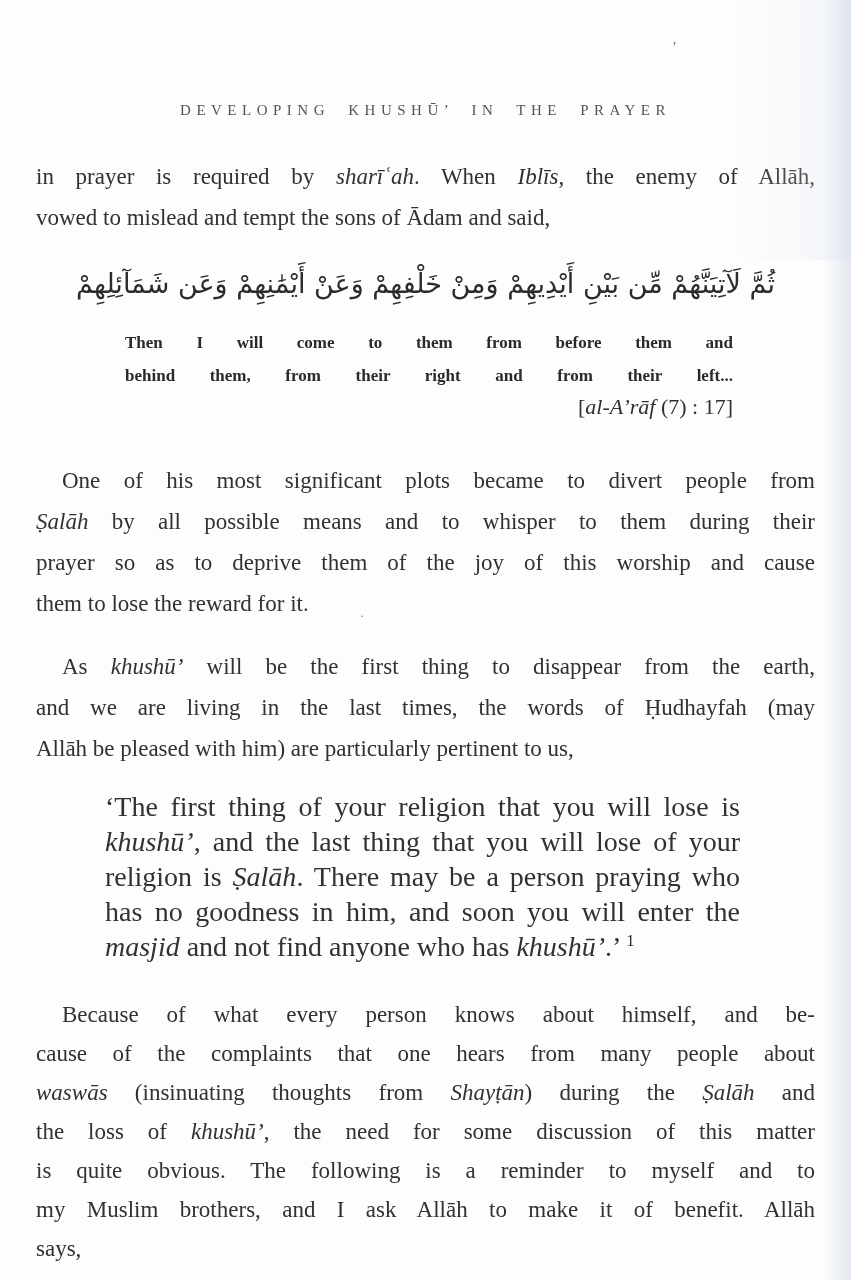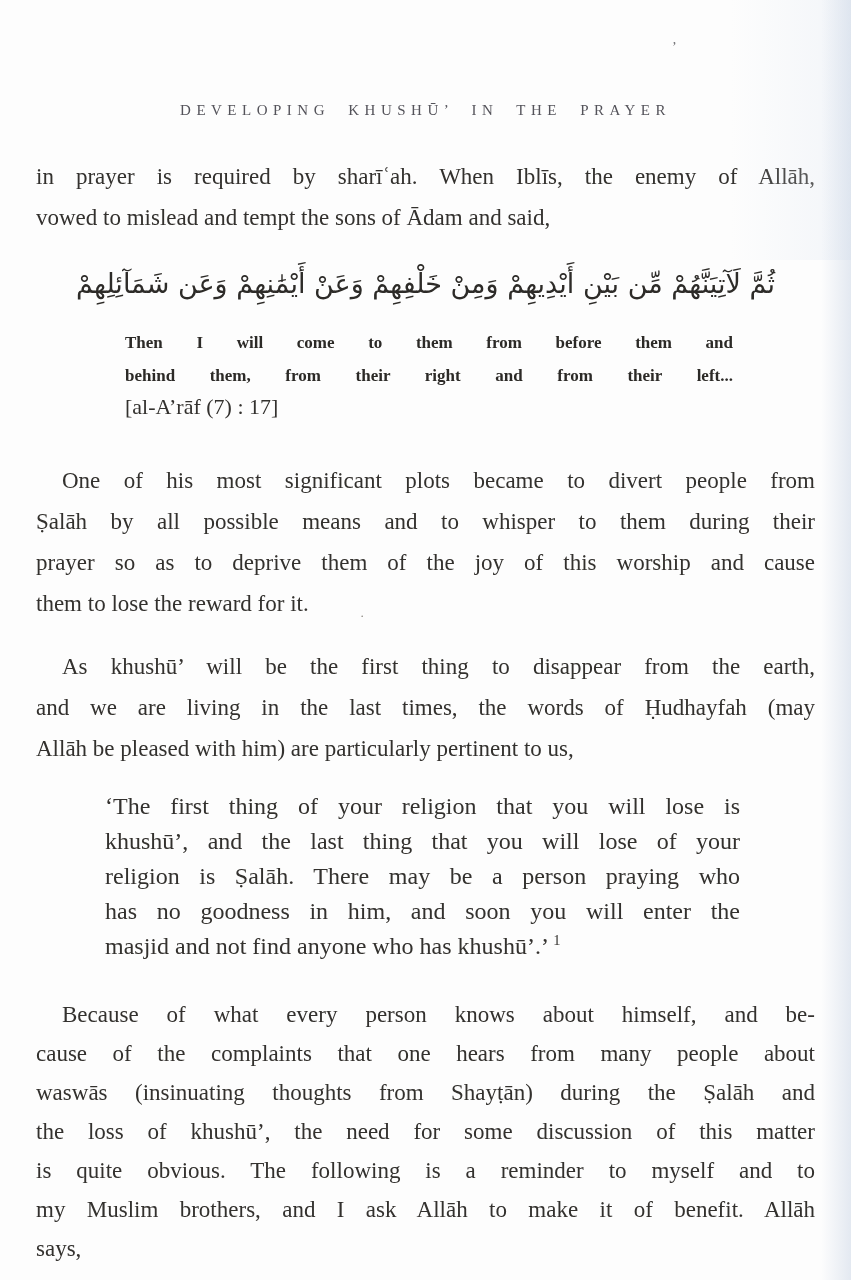--- a/index.html
+++ b/index.html
@@ -53,35 +53,35 @@
     width:608px;
     font-weight:bold;
     font-size:17px;
     line-height:33px;
     color:#2c2a27;
   }
   .cite {
     margin-top:2px;
     margin-left:89px;
     width:608px;
-    text-align:left;
+    text-align:right;
     font-size:22px;
     color:#33312e;
   }
   .quote {
     margin-top:20px;
     margin-left:69px;
     width:635px;
-    font-size:24px;
+    font-size:28px;
     line-height:35px;
   }
   .tline { text-align:left; }
   .tline.just { text-align:justify; text-align-last:justify; }
   .tline.ind { text-indent:26px; }
-  .it { }
+  .it { font-style:italic; }
   .sup { vertical-align:super; font-size:0.6em; line-height:0; }
   .artifact { position:absolute; color:#6f6f73; }
   .a1 { left:672px; top:40px; font-size:14px; }
   .a2 { left:360px; top:608px; font-size:13px; color:#8a867f; }
 </style>
 </head>
 <body>
 
 <div class="page">
   <span class="artifact a1">’</span>

